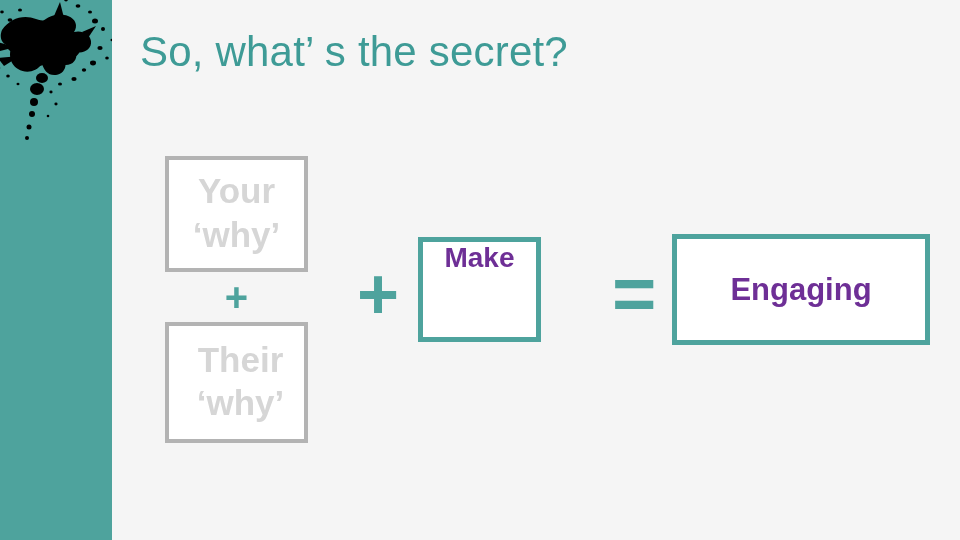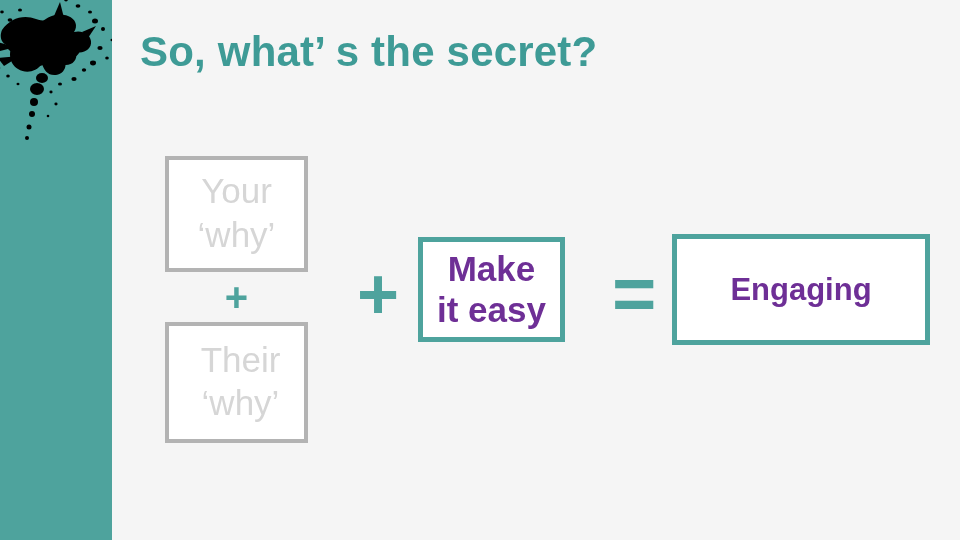--- a/index.html
+++ b/index.html
@@ -39,21 +39,21 @@
   }
 
   
   .title {
     position: absolute;
     left: 140px;
     top: 28px;
     width: 780px;
     color: #3e9b96;
     font-size: 42px;
-    font-weight: bold;
+    font-weight: normal;
     letter-spacing: 0.2px;
     white-space: pre;
     line-height: 1.15;
   }
 
   
   .eq {
     position: absolute;
     left: 112px;
     top: 140px;
@@ -68,21 +68,21 @@
     top: 16px;
     width: 143px;
   }
   .gray-box {
     box-sizing: border-box;
     width: 143px;
     border: 4px solid #b3b3b3;
     background: #ffffff;
     color: #d6d6d6;
     font-size: 35px;
-    font-weight: normal;
+    font-weight: bold;
     text-align: center;
     line-height: 1.25;
     padding: 9px 4px 11px 4px;
   }
   .gray-box.second {
     padding: 12px 4px 14px 12px;
   }
   .plus-small {
     color: #4ea39d;
     font-size: 40px;
@@ -124,23 +124,24 @@
     text-align: center;
     line-height: 1.15;
     display: flex;
     flex-direction: column;
     align-items: center;
     justify-content: center;
   }
   .box-make {
     left: 306px;
     top: 97px;
-    width: 147px;
+    width: 123px;
     height: 105px;
-    font-size: 35px;
+    font-size: 28px;
+    justify-content: space-between;
   }
   .box-engaging {
     left: 560px;
     top: 94px;
     width: 258px;
     height: 111px;
     font-size: 31px;
     gap: 25px;
   }
   .teal-box .ln {
@@ -217,21 +218,20 @@
       <div class="gray-box second">
         <span class="ln">Their</span>
         <span class="ln">‘why’</span>
       </div>
     </div>
 
     <div class="op op-plus-big">+</div>
 
     <div class="teal-box box-make">
       <span class="ln">Make</span>
-      <span class="ln">it easy</span>
     </div>
 
     <div class="op op-equals">=</div>
 
     <div class="teal-box box-engaging">
       <span class="ln">Engaging</span>
     </div>
 
   </div>
 </div>

